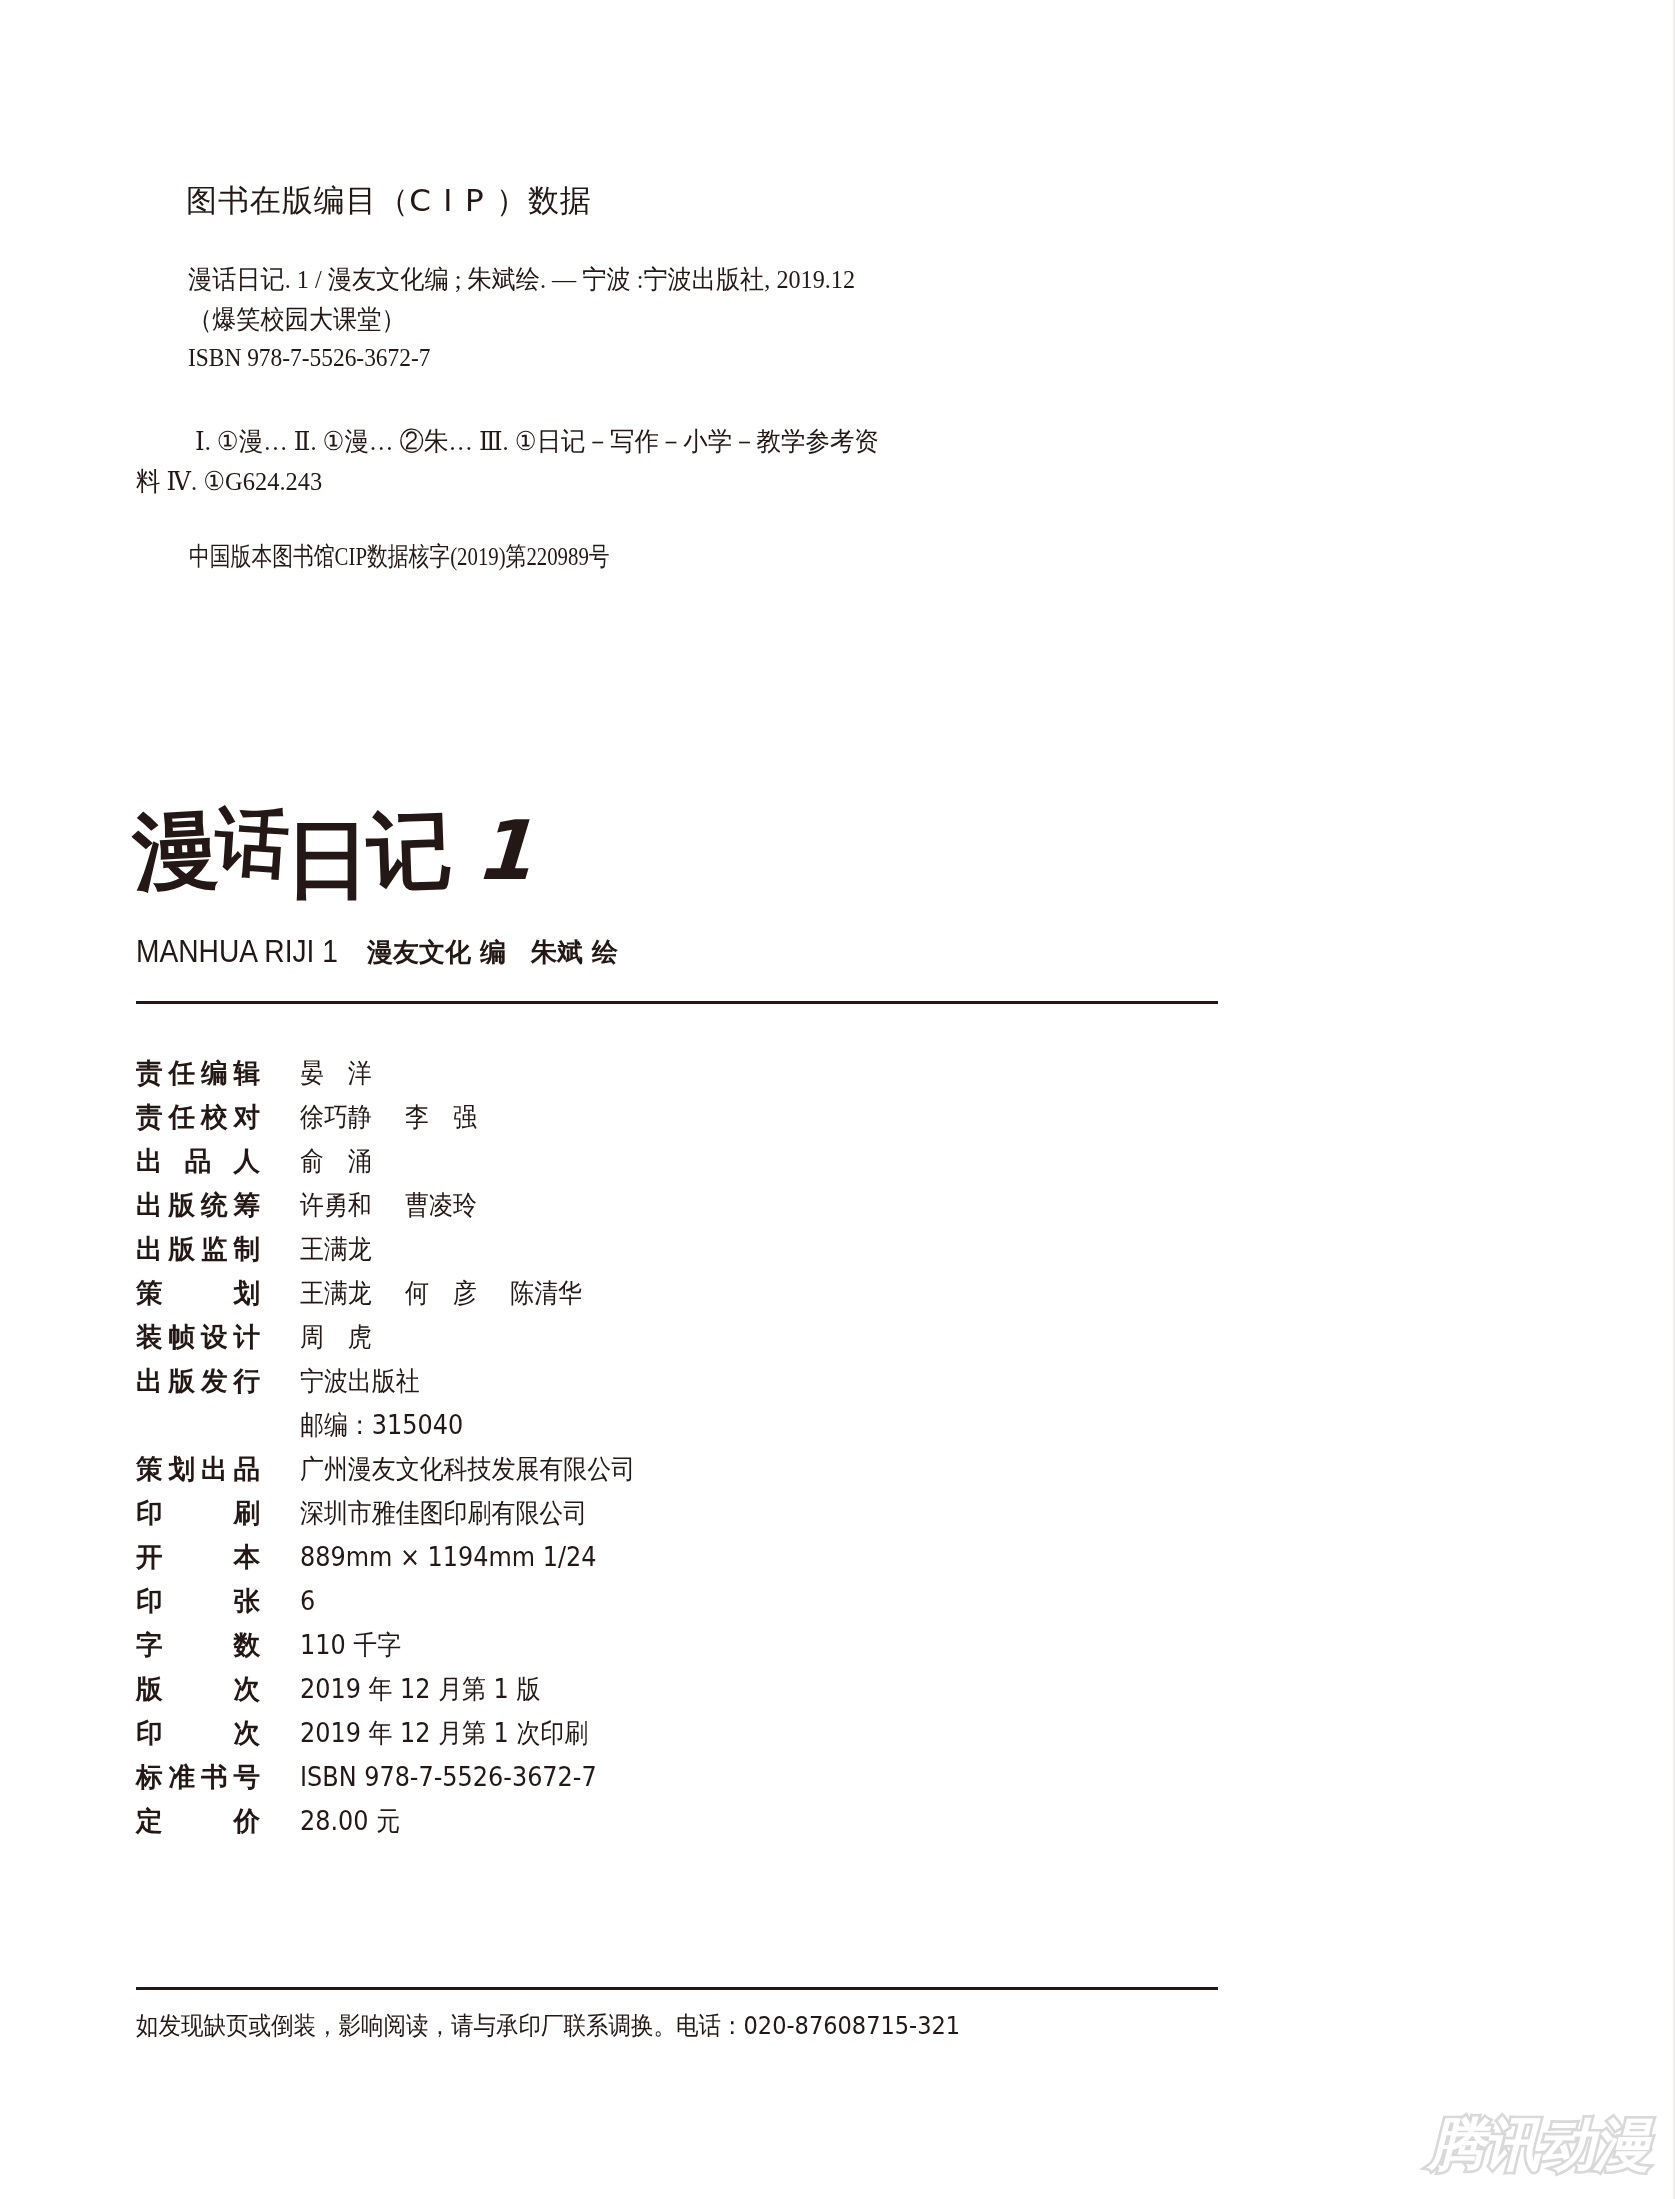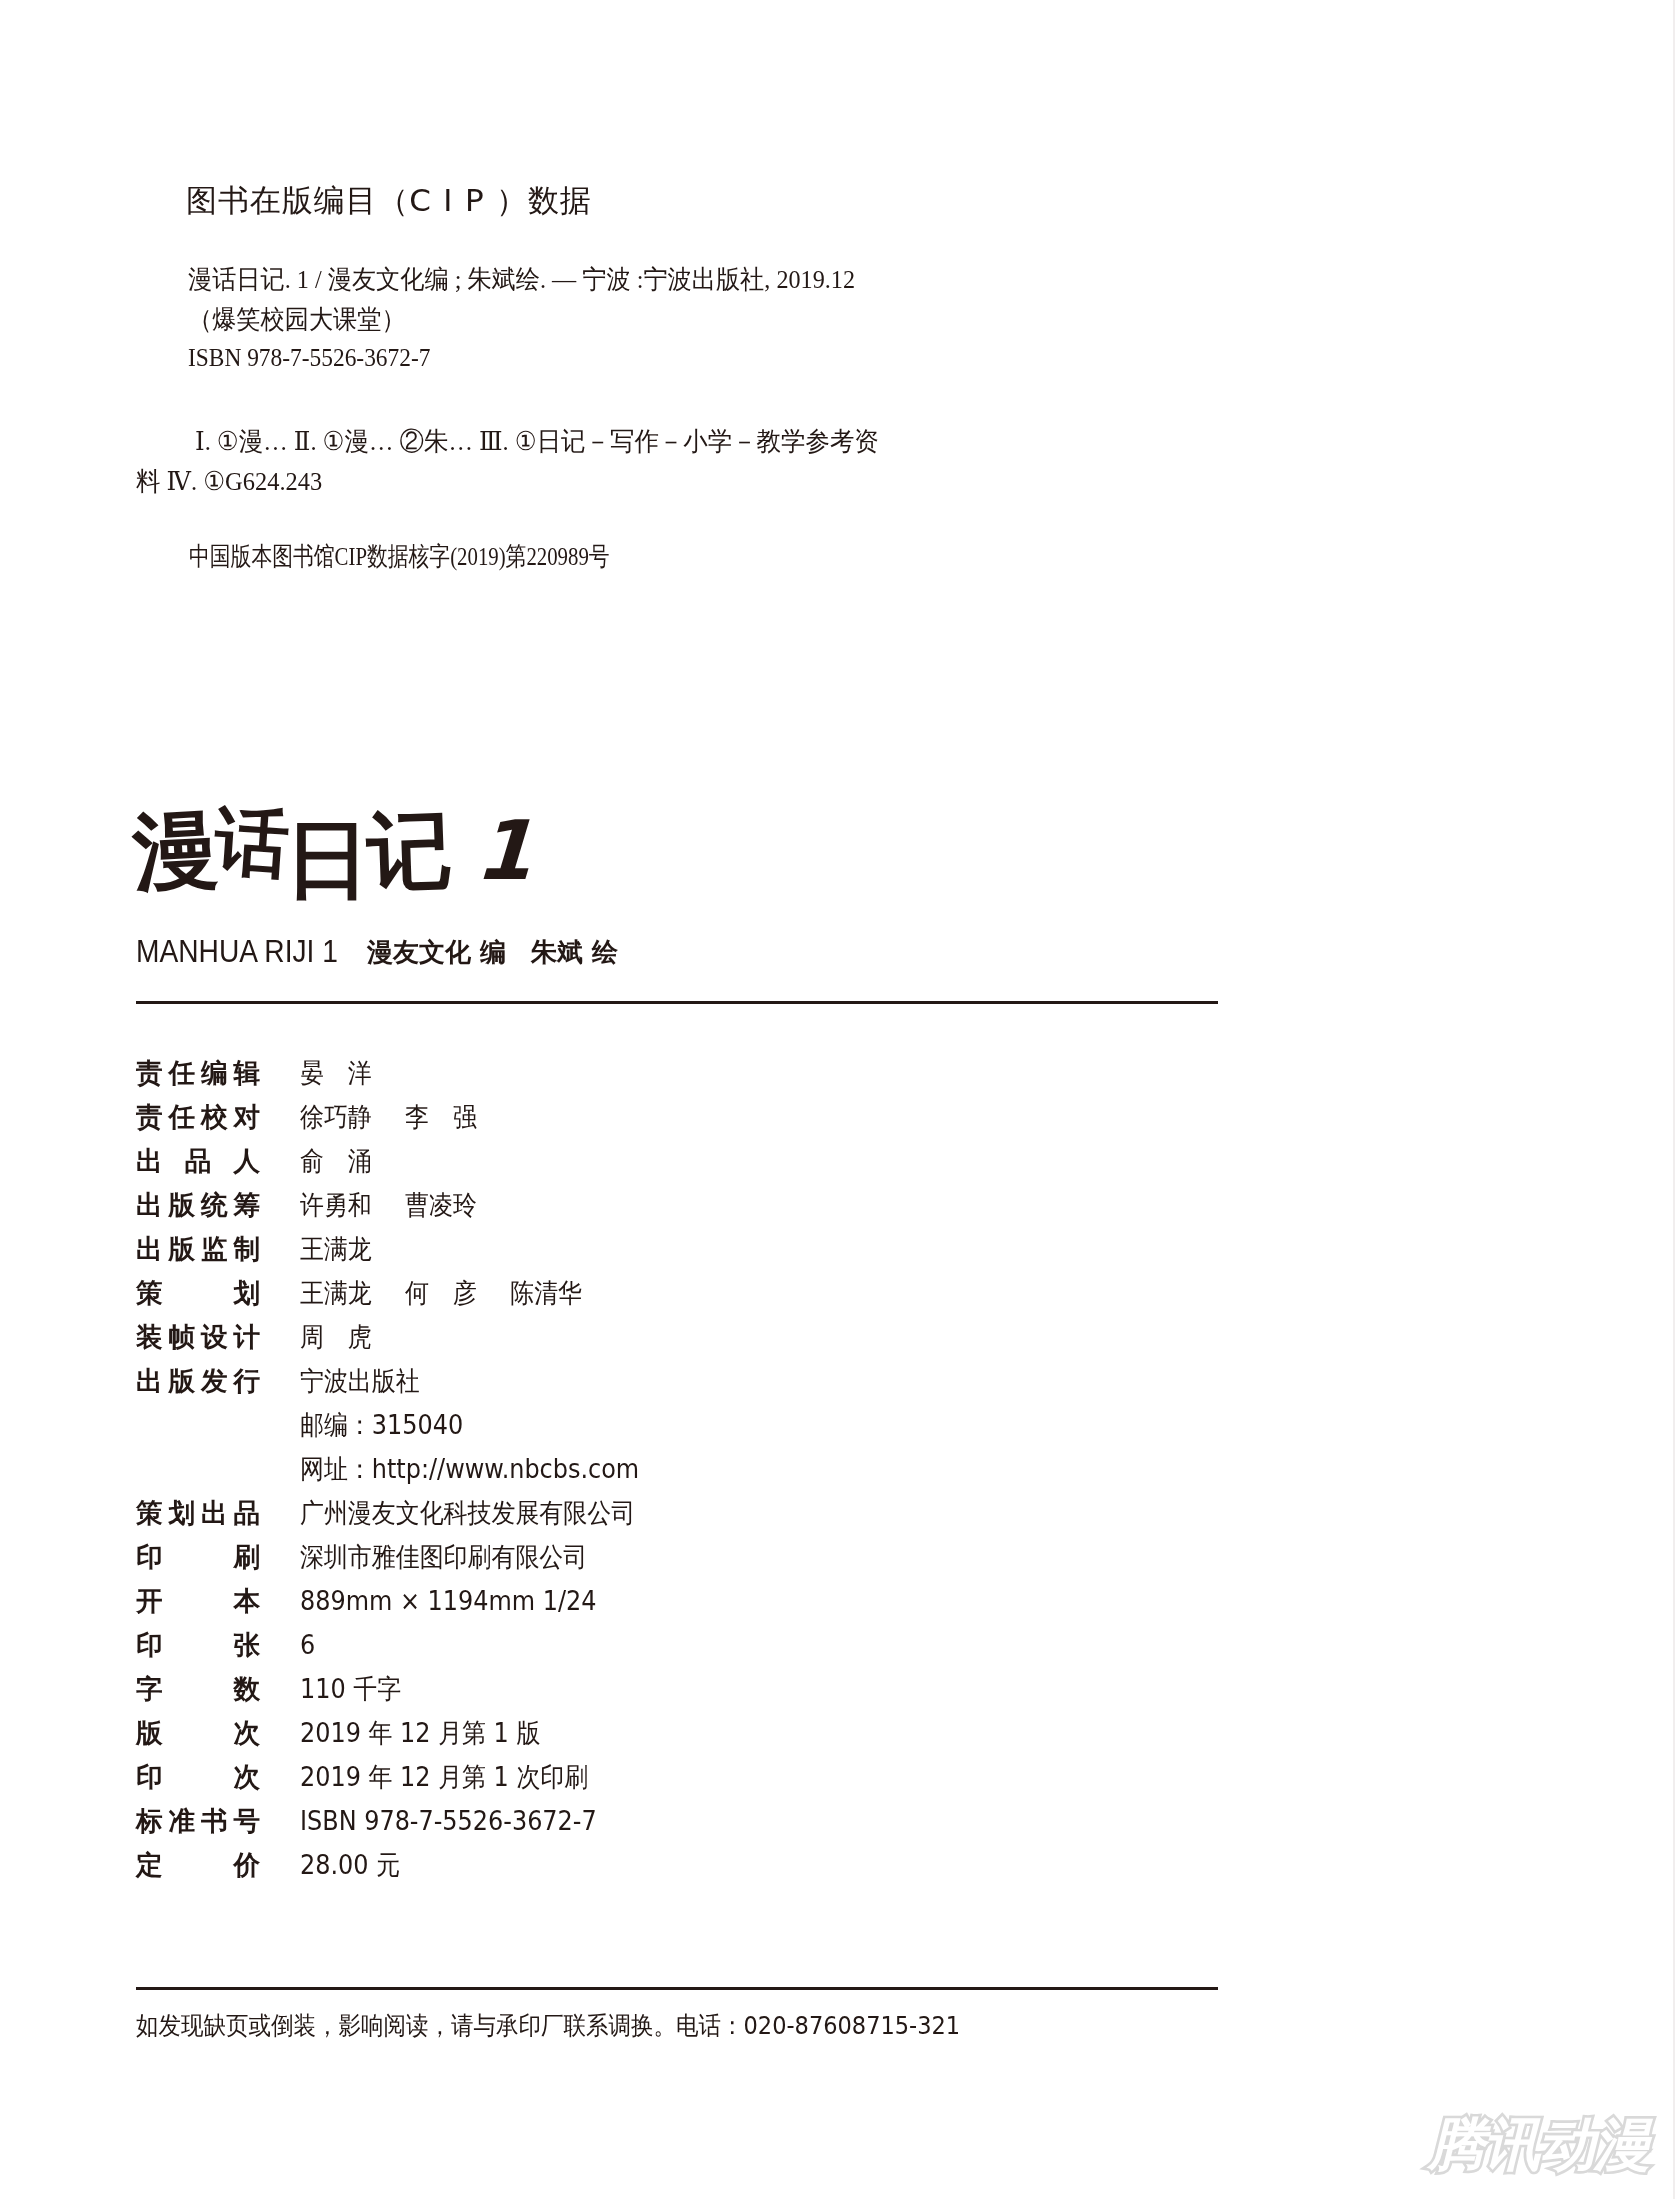--- a/index.html
+++ b/index.html
@@ -187,24 +187,20 @@
         <span>发</span>
         <span>行</span>
       </div>
       <div class="value"><span class="name">宁波出版社</span></div>
     </div>
     <div class="row">
       <div class="label"></div>
       <div class="value"><span class="name">邮编：315040</span></div>
     </div>
     <div class="row">
-      <div class="label"></div>
-      <div class="value"><span class="name">网址：http://www.nbcbs.com</span></div>
-    </div>
-    <div class="row">
       <div class="label">
         <span>策</span>
         <span>划</span>
         <span>出</span>
         <span>品</span>
       </div>
       <div class="value"><span class="name">广州漫友文化科技发展有限公司</span></div>
     </div>
     <div class="row">
       <div class="label">

